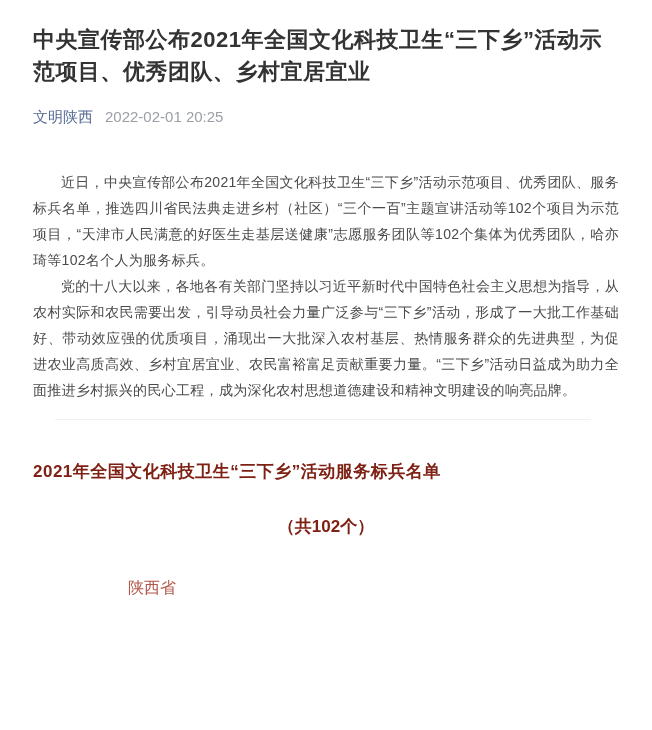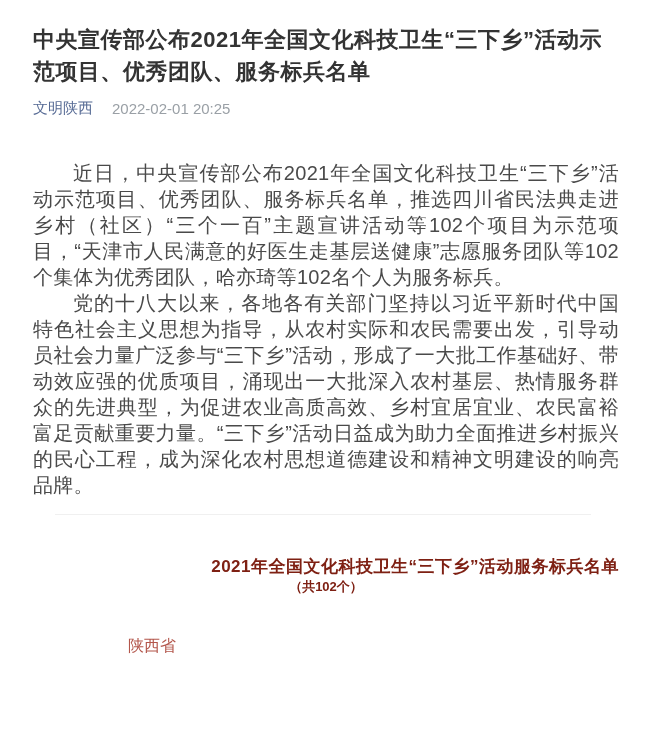--- a/index.html
+++ b/index.html
@@ -23,62 +23,63 @@
     padding: 24px 33px 0 33px;
   }
   .article-title {
     font-size: 22px;
     line-height: 32px;
     font-weight: 600;
     color: var(--title-color);
     letter-spacing: 0.5px;
   }
   .meta-row {
-    margin-top: 11px;
+    margin-top: 20px;
     font-size: 15px;
     display: flex;
-    align-items: center;
-    gap: 19px;
+    align-items: flex-start;
+    gap: 12px;
   }
   .source-link {
     color: var(--link-blue);
     cursor: pointer;
   }
   .timestamp {
     color: var(--meta-gray);
   }
   .content {
     margin-top: 42px;
-    font-size: 20px;
+    font-size: 14px;
     line-height: 26px;
     color: var(--body-color);
     text-align: justify;
     letter-spacing: 0.3px;
   }
   .content p {
     text-indent: 2em;
   }
   .content p + p {
   }
   .divider {
     border: none;
     border-top: 1px solid #f0f0f0;
     margin: 16px 28px 0 22px;
   }
   .list-heading {
     margin-top: 40px;
-    text-align: right;
+    text-align: left;
     font-size: 17px;
     font-weight: 700;
     color: var(--heading-red);
     letter-spacing: 0.5px;
   }
   .list-subheading {
+    margin-top: 32px;
     text-align: center;
-    font-size: 13px;
+    font-size: 17px;
     font-weight: 700;
     color: var(--heading-red);
   }
   .name-list {
     margin: 40px 0 0 95px;
     font-size: 16px;
   }
   .province-label {
     color: var(--province-red);
     margin-bottom: 22px;
@@ -91,21 +92,21 @@
   .list-row .person-name {
     width: 77px;
     flex: 0 0 77px;
   }
 </style>
 </head>
 <body>
 
 <div class="article">
 
-  <h1 class="article-title">中央宣传部公布2021年全国文化科技卫生“三下乡”活动示范项目、优秀团队、服务标兵名单</h1>
+  <h1 class="article-title">中央宣传部公布2021年全国文化科技卫生“三下乡”活动示范项目、优秀团队、乡村宜居宜业</h1>
 
   <div class="meta-row">
     <span class="source-link">文明陕西</span>
     <span class="timestamp">2022-02-01 20:25</span>
   </div>
 
   <div class="content">
     <p>近日，中央宣传部公布2021年全国文化科技卫生“三下乡”活动示范项目、优秀团队、服务标兵名单，推选四川省民法典走进乡村（社区）“三个一百”主题宣讲活动等102个项目为示范项目，“天津市人民满意的好医生走基层送健康”志愿服务团队等102个集体为优秀团队，哈亦琦等102名个人为服务标兵。</p>
     <p>党的十八大以来，各地各有关部门坚持以习近平新时代中国特色社会主义思想为指导，从农村实际和农民需要出发，引导动员社会力量广泛参与“三下乡”活动，形成了一大批工作基础好、带动效应强的优质项目，涌现出一大批深入农村基层、热情服务群众的先进典型，为促进农业高质高效、乡村宜居宜业、农民富裕富足贡献重要力量。“三下乡”活动日益成为助力全面推进乡村振兴的民心工程，成为深化农村思想道德建设和精神文明建设的响亮品牌。</p>
   </div>

